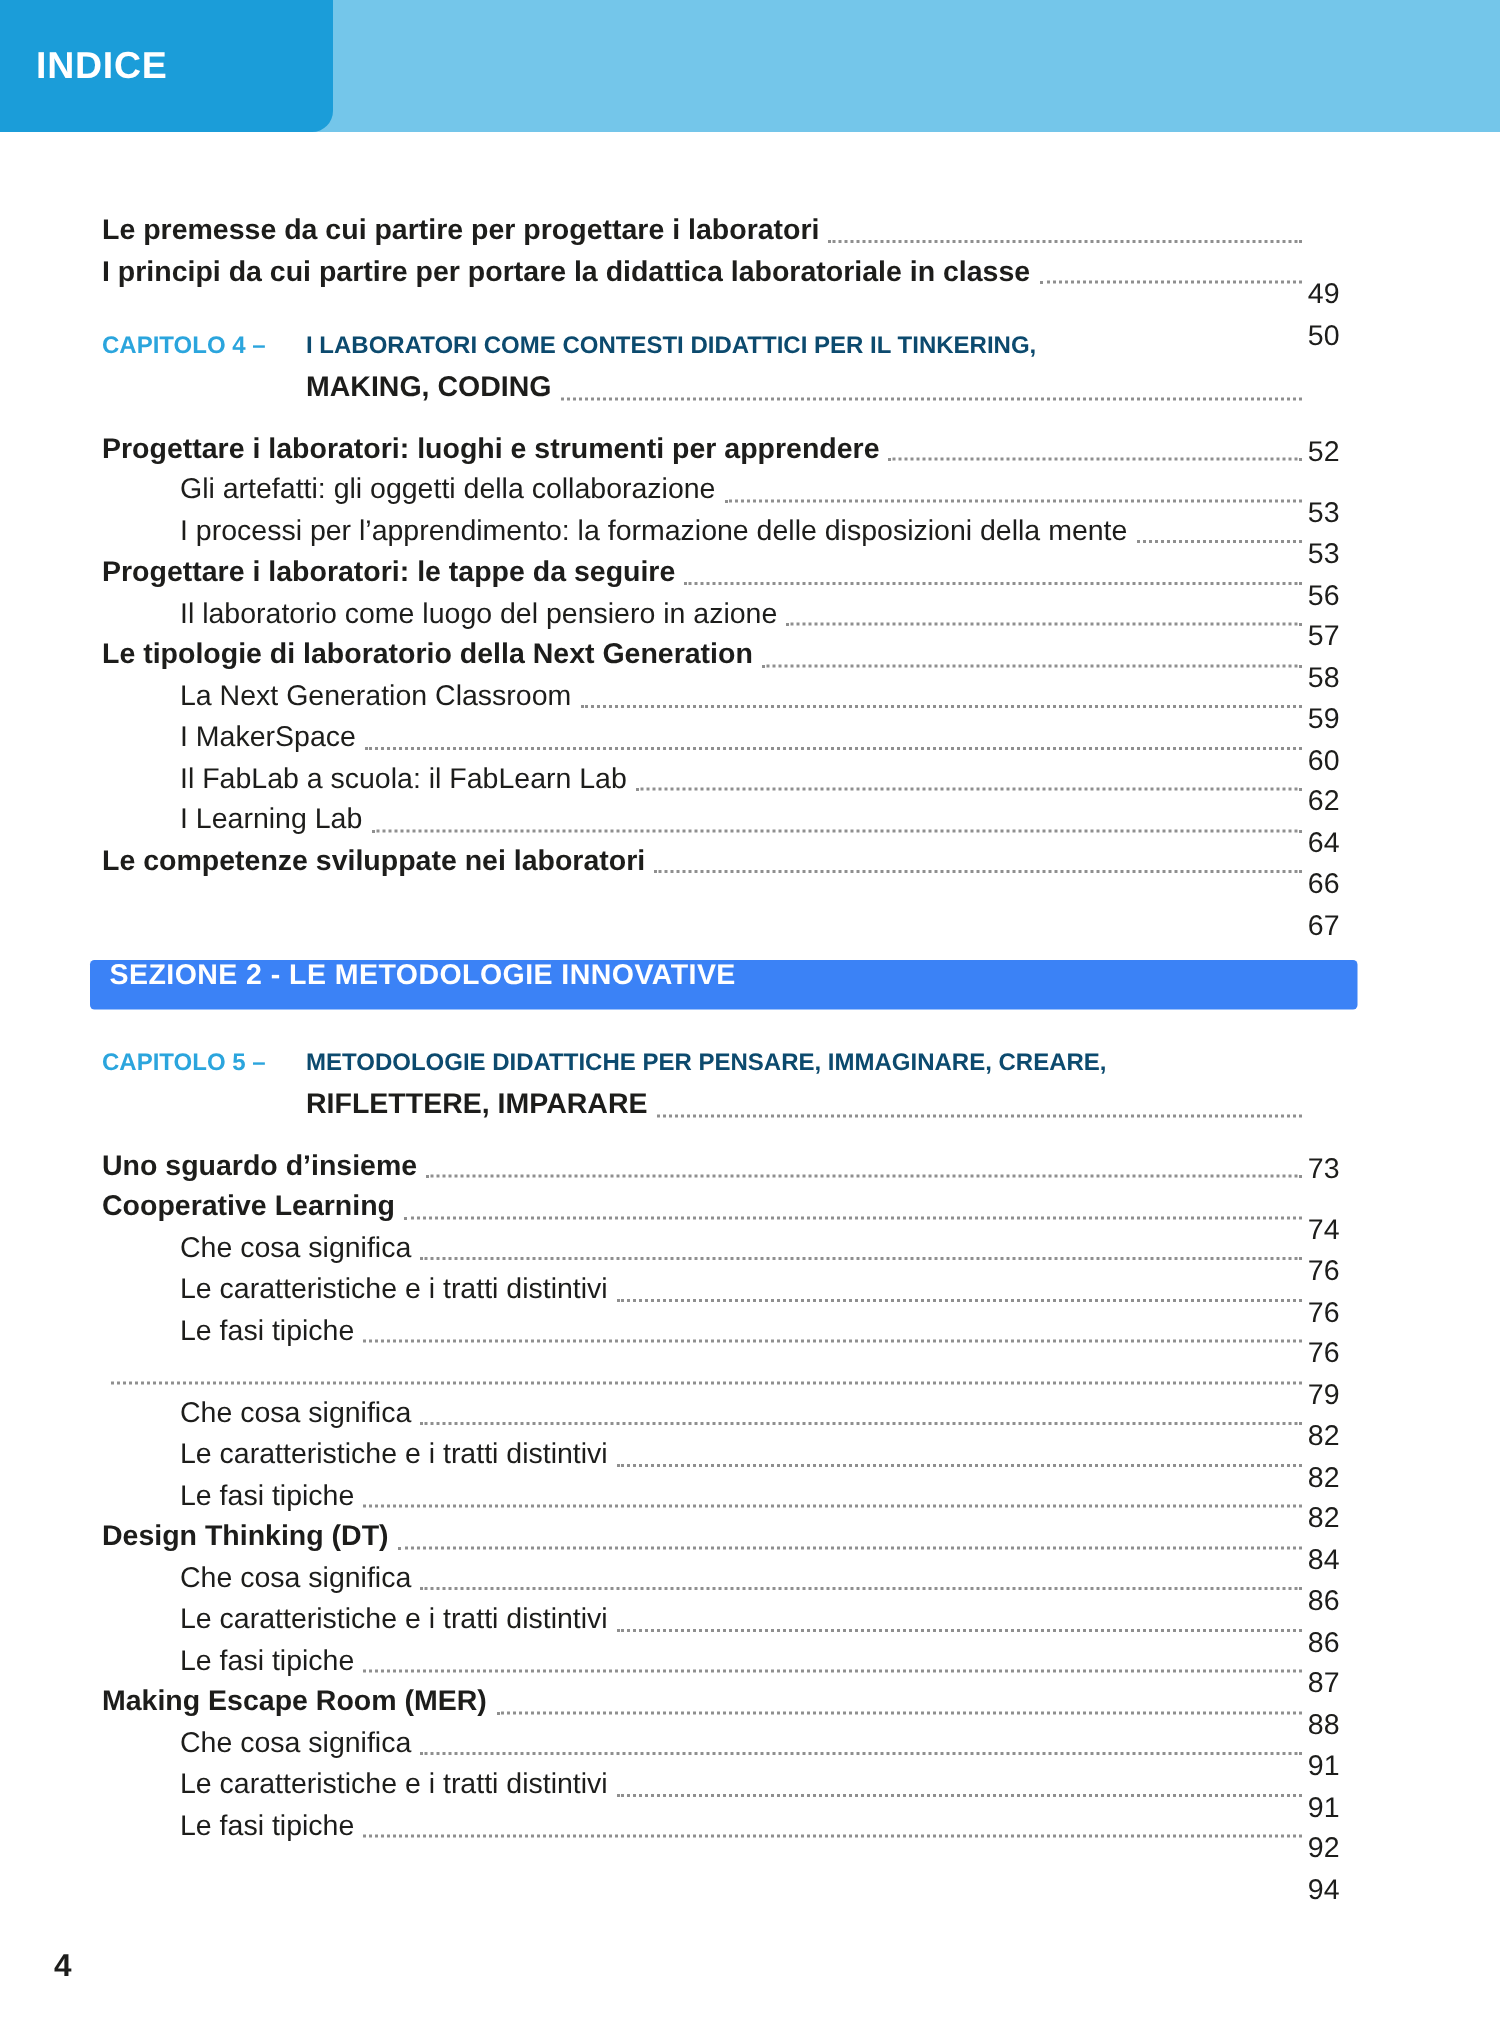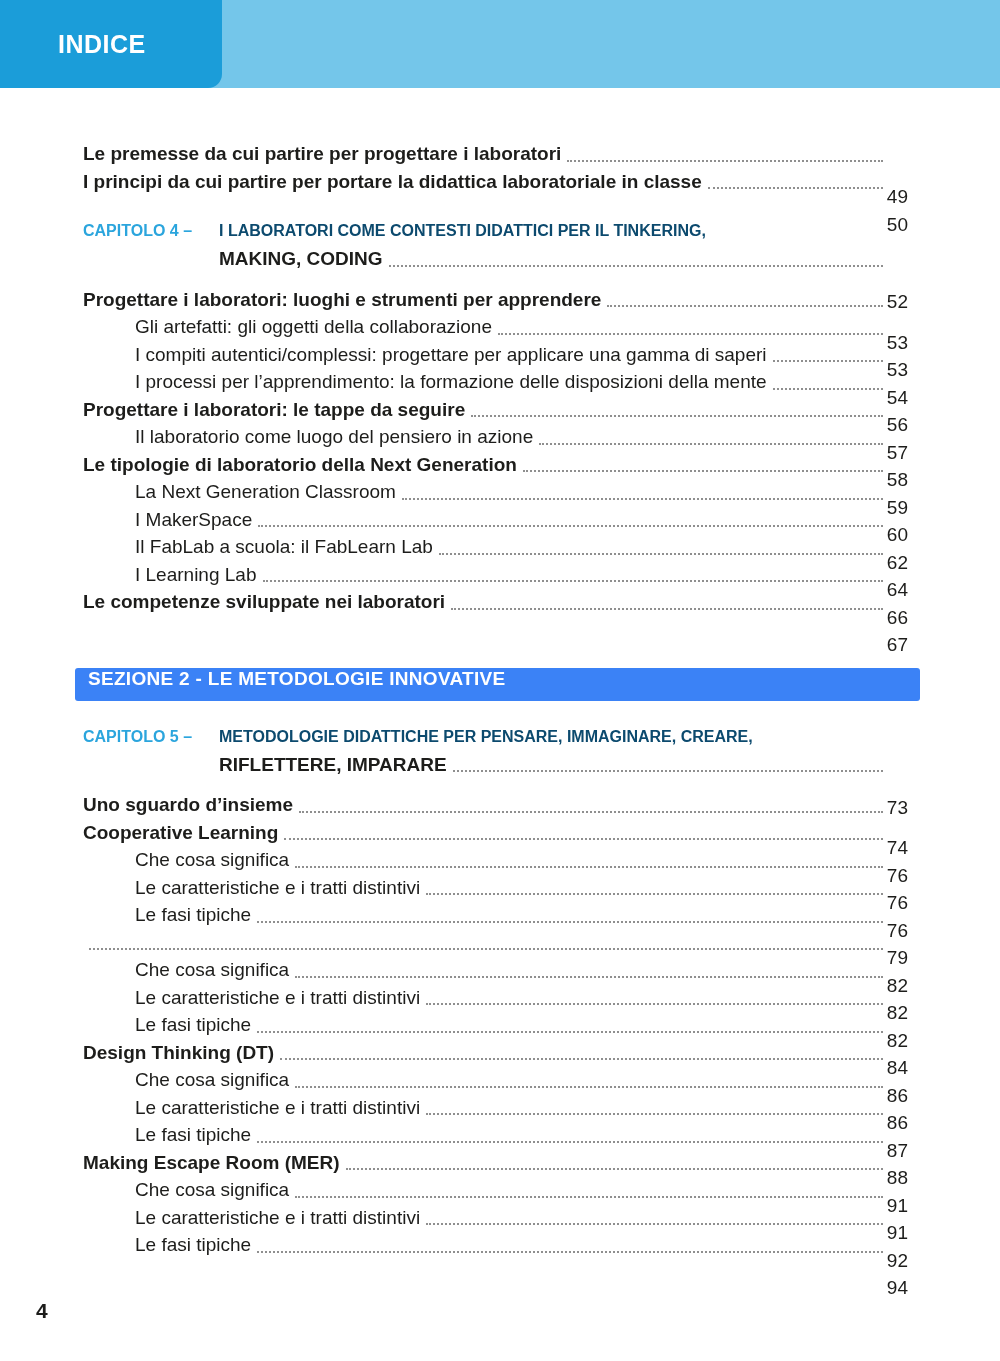--- a/index.html
+++ b/index.html
@@ -3,24 +3,24 @@
 <meta charset="utf-8">
 <style>
   html,body { margin:0; padding:0; background:#ffffff; }
   body { font-family:"Liberation Sans", sans-serif; color:#1d1d1b; }
   .sheet { position:relative; width:1000px; height:1361px; background:#ffffff; overflow:hidden; }
 
   
   .band { position:absolute; top:0; left:0; width:100%; height:88px; background:#74c6ea; }
   .tab { position:absolute; top:0; left:0; width:222px; height:88px; background:#1b9dd9;
          border-radius:0 0 14px 0; display:flex; align-items:center; }
-  .tab-text { color:#ffffff; font-weight:bold; font-size:25px; letter-spacing:0.5px; padding-left:58px; }
-
-  
-  .content { position:absolute; top:140px; left:83px; width:825px; }
+  .tab-text { color:#ffffff; font-weight:bold; font-size:25px; letter-spacing:0.5px; padding-left:24px; }
+
+  
+  .content { position:absolute; top:140px; left:68px; width:825px; }
 
   .row { display:flex; height:27.5px; line-height:27.5px; font-size:19px; }
   .label { white-space:nowrap; }
   .bold { font-weight:bold; }
   .sub { padding-left:52px; }
   .leader { flex:1; min-width:18px; align-self:flex-end; margin:0 4px 6px 6px;
             border-bottom:2px dotted #8f8f8f; }
   .pagenum { font-weight:normal;margin-top:43px; }
 
   
@@ -76,25 +76,20 @@
           <span class="label bold">Progettare i laboratori: luoghi e strumenti per apprendere</span>
           <span class="leader"></span>
           <span class="pagenum">53</span>
         </div>
         <div class="row sub">
           <span class="label">Gli artefatti: gli oggetti della collaborazione</span>
           <span class="leader"></span>
           <span class="pagenum">53</span>
         </div>
         <div class="row sub">
-          <span class="label">I compiti autentici/complessi: progettare per applicare una gamma di saperi</span>
-          <span class="leader"></span>
-          <span class="pagenum">54</span>
-        </div>
-        <div class="row sub">
           <span class="label">I processi per l’apprendimento: la formazione delle disposizioni della mente</span>
           <span class="leader"></span>
           <span class="pagenum">56</span>
         </div>
         <div class="row">
           <span class="label bold">Progettare i laboratori: le tappe da seguire</span>
           <span class="leader"></span>
           <span class="pagenum">57</span>
         </div>
         <div class="row sub">

